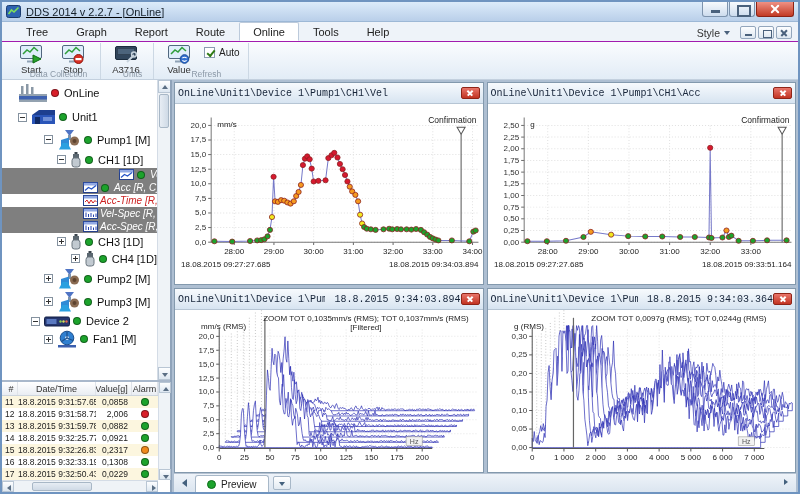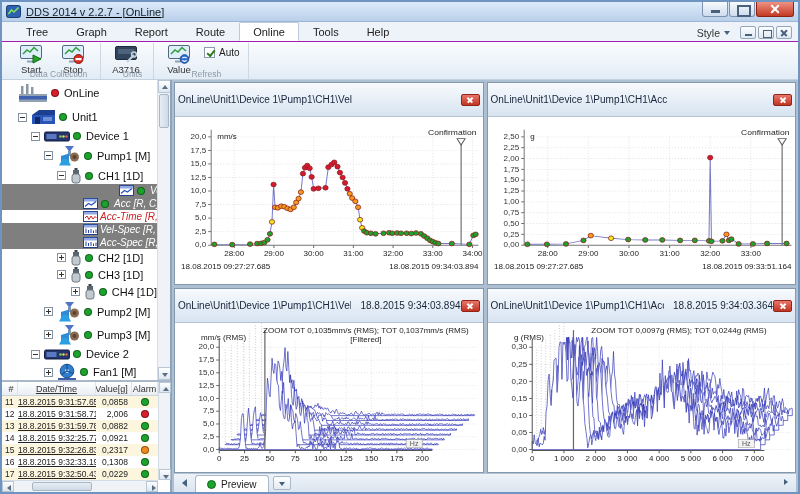--- a/index.html
+++ b/index.html
@@ -65,37 +65,37 @@
   .sb-thumb{position:absolute;left:1px;right:1px;top:14px;height:34px;background:linear-gradient(90deg,#e7edf4,#cfdae6);border:1px solid #a8b7c6;border-radius:2px;}
   
   .grid{height:110px;flex:none;display:flex;flex-direction:column;background:#fff;position:relative;}
   .grid-body{position:absolute;inset:0 12px 12px 0;overflow:hidden;display:flex;flex-direction:column;}
   .ghead{display:flex;background:linear-gradient(#ffffff,#e9edf3);border-bottom:1px solid #cdd5de;height:14px;font-size:9px;color:#333;flex:none;}
   .ghead .gc{border-right:1px solid #dfe3e9;display:flex;align-items:center;justify-content:center;}
   .grow{display:flex;height:12px;font-size:8.5px;align-items:center;flex:none;color:#222;}
   .grow.odd{background:#fcf6df;}
   .gc{overflow:hidden;white-space:nowrap;flex:none;}
   .gc.c0{width:16px;padding-left:3px;}
-  .gc.c1{width:78px;text-decoration:underline;}
+  .gc.c1{width:78px;}
   .gc.c2{width:36px;text-align:right;padding-right:4px;}
   .gc.c3{width:26px;display:flex;align-items:center;justify-content:center;}
   .alarm-dot{width:8px;height:8px;border-radius:50%;border:1px solid rgba(0,0,0,.4);}
   .gvsb{position:absolute;top:0;right:0;bottom:12px;width:12px;background:#eff3f7;border-left:1px solid #d4dce6;}
   .gvsb .sb-btn{width:12px;height:11px;}
   .ghsb{position:absolute;left:0;right:12px;bottom:0;height:12px;background:#eff3f7;border-top:1px solid #d4dce6;}
   .ghsb .sb-btn{position:absolute;width:12px;height:11px;top:0;}
   .ghsb .sb-btn.right{right:0;}
   .hleft::after{content:"";position:absolute;left:4px;top:3px;border-top:3.5px solid transparent;border-bottom:3.5px solid transparent;border-right:4px solid #5a6e84;}
   .hright::after{content:"";position:absolute;left:5px;top:3px;border-top:3.5px solid transparent;border-bottom:3.5px solid transparent;border-left:4px solid #5a6e84;}
   .hthumb{position:absolute;left:30px;width:60px;top:1px;height:9px;background:linear-gradient(#e7edf4,#cfdae6);border:1px solid #a8b7c6;border-radius:2px;}
   
   .right{flex:1;display:flex;flex-direction:column;min-width:0;padding:2px 2px 0 2px;}
   .panel-grid{flex:1;display:grid;grid-template-columns:1fr 1fr;grid-template-rows:203px 1fr;gap:3px;min-height:0;}
   .panel{border:1px solid #8399ad;background:#fff;display:flex;flex-direction:column;min-height:0;min-width:0;}
-  .ph{height:34px;flex:none;background:linear-gradient(#f7fafd,#d7e4f1);border-bottom:1px solid #b6c5d4;display:flex;align-items:center;padding:0 3px;font-size:10px;color:#17253a;}
+  .ph{height:21px;flex:none;background:linear-gradient(#f7fafd,#d7e4f1);border-bottom:1px solid #b6c5d4;display:flex;align-items:center;padding:0 3px;font-size:10px;color:#17253a;font-family:Liberation Mono, monospace;}
   .ph-title{white-space:nowrap;overflow:hidden;}
   .ph-date{margin-left:9px;white-space:nowrap;flex:none;}
   .ph-close{margin-left:auto;width:19px;height:12px;flex:none;background:linear-gradient(#e8756a,#c23422);border:1px solid #8f2417;border-radius:2px;position:relative;}
   .ph-close::before,.ph-close::after{content:"";position:absolute;left:50%;top:50%;width:7px;height:1.5px;background:#fff;}
   .ph-close::before{transform:translate(-50%,-50%) rotate(45deg);}
   .ph-close::after{transform:translate(-50%,-50%) rotate(-45deg);}
   .pbody{flex:1;min-height:0;}
   .pbody svg{display:block;width:100%;height:100%;}
   
   .tabstrip{height:19px;flex:none;display:flex;align-items:flex-end;background:linear-gradient(#eef3f9,#dbe5f0);border-top:1px solid #b6c3d2;padding:0 2px;position:relative;}
@@ -229,34 +229,20 @@
                 <svg width="25" height="16" viewBox="0 0 25 16">
                   <polygon points="1,6 8,1 24,1 24,6" fill="#1d3f8f"></polygon>
                   <rect x="1" y="6" width="23" height="9" fill="#2a55b8"></rect>
                   <rect x="4" y="8" width="5" height="7" fill="#0f2a66"></rect>
                   <rect x="12" y="8" width="9" height="4" fill="#6f8fd6"></rect>
                 </svg>
               </span>
               <span class="tdot" style="background: rgb(28, 163, 44);"></span>
               <span class="tlabel">Unit1</span>
             </div>
-            <div class="trow" style="height: 16px; padding-left: 29px;">
-              <span class="expander"></span>
-              <span class="ticon">
-                <svg width="26" height="11" viewBox="0 0 26 11">
-                  <rect x="0.5" y="1" width="25" height="9" rx="1.5" fill="#25366e" stroke="#101d44"></rect>
-                  <rect x="2.5" y="3" width="10" height="5" fill="#5a79c0"></rect>
-                  <circle cx="16.5" cy="5.5" r="1.2" fill="#8fd14f"></circle>
-                  <circle cx="19.5" cy="5.5" r="1.2" fill="#d8e05a"></circle>
-                  <circle cx="22.5" cy="5.5" r="1.2" fill="#e0674f"></circle>
-                </svg>
-              </span>
-              <span class="tdot" style="background: rgb(28, 163, 44);"></span>
-              <span class="tlabel">Device 1</span>
-            </div>
             <div class="trow" style="height: 23px; padding-left: 42px;">
               <span class="expander"></span>
               <span class="ticon">
                 <svg width="24" height="22" viewBox="0 0 24 22">
                   <polygon points="8,1 17,1 12.5,7" fill="#4f74c4"></polygon>
                   <rect x="11" y="6" width="3" height="5" fill="#7e93ad"></rect>
                   <circle cx="17.5" cy="12" r="4.5" fill="#8a6b52"></circle>
                   <circle cx="17.5" cy="12" r="2" fill="#5d432f"></circle>
                   <polygon points="4,11 12,8.5 12,20 4,17.5" fill="#2f8bd6"></polygon>
                   <polygon points="2,20.5 14,20.5 10.5,14 5.5,14" fill="#2aa0e0"></polygon>
@@ -338,32 +324,20 @@
                   <g stroke="#2441b0" stroke-width="1">
                     <line x1="3" y1="9" x2="3" y2="4.5"></line>
                     <line x1="5.5" y1="9" x2="5.5" y2="6"></line>
                     <line x1="8" y1="9" x2="8" y2="5"></line>
                     <line x1="10.5" y1="9" x2="10.5" y2="6.5"></line>
                     <line x1="13" y1="9" x2="13" y2="5.5"></line>
                   </g>
                 </svg>
               </span>
               <span class="tlabel">Acc-Spec [R, C]</span>
-            </div>
-            <div class="trow" style="height: 17px; padding-left: 55px;">
-              <span class="expander plus"></span>
-              <span class="ticon">
-                <svg width="12" height="16" viewBox="0 0 12 16">
-                  <rect x="4.5" y="0" width="3" height="2.5" fill="#3a444c"></rect>
-                  <rect x="3" y="2" width="6" height="4" fill="#5b6770"></rect>
-                  <rect x="2" y="6" width="8" height="9" rx="2.5" fill="#c2cad1" stroke="#6b767f"></rect>
-                </svg>
-              </span>
-              <span class="tdot" style="background: rgb(28, 163, 44);"></span>
-              <span class="tlabel">CH2 [1D]</span>
             </div>
             <div class="trow" style="height: 17px; padding-left: 55px;">
               <span class="expander plus"></span>
               <span class="ticon">
                 <svg width="12" height="16" viewBox="0 0 12 16">
                   <rect x="4.5" y="0" width="3" height="2.5" fill="#3a444c"></rect>
                   <rect x="3" y="2" width="6" height="4" fill="#5b6770"></rect>
                   <rect x="2" y="6" width="8" height="9" rx="2.5" fill="#c2cad1" stroke="#6b767f"></rect>
                 </svg>
               </span>

